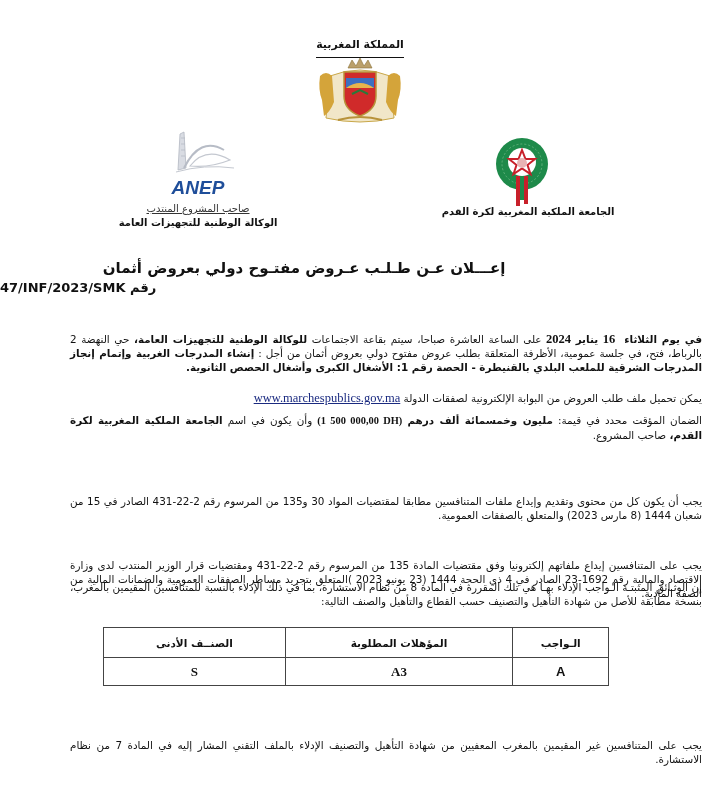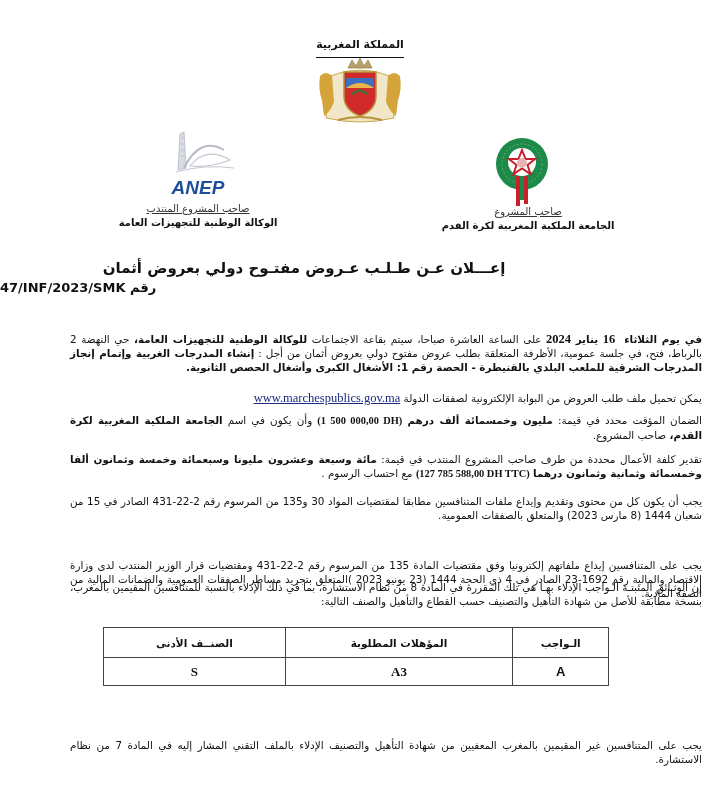--- a/index.html
+++ b/index.html
@@ -131,21 +131,20 @@
     <circle cx="32" cy="28" r="20" fill="none" stroke="#5fb07a" stroke-width="1" stroke-dasharray="2 2"></circle>
     <circle cx="32" cy="26" r="14" fill="#ffffff"></circle>
     <polygon points="32,14 35.5,23 45,23 37.5,29 40.5,38 32,32.5 23.5,38 26.5,29 19,23 28.5,23" fill="#ffffff" stroke="#c8202a" stroke-width="2"></polygon>
     <circle cx="32" cy="27" r="5" fill="#e8b4b4"></circle>
     <rect x="26" y="40" width="4" height="30" fill="#c8202a"></rect>
     <rect x="30" y="40" width="4" height="24" fill="#1e8a4a"></rect>
     <rect x="34" y="40" width="4" height="28" fill="#c8202a"></rect>
   </svg>
 
   <div class="frmf-text">
-    <div class="role">صاحب المشروع</div>
     <div class="org">الجامعة الملكية المغربية لكرة القدم</div>
   </div>
 
   <div class="title">إعـــلان عـن طـلـب عـروض مفتـوح دولي بعروض أثمان</div>
   <div class="subtitle">
     <span>رقم</span>
     <span class="ref">47/INF/2023/SMK</span>
   </div>
 
   <div class="body p1">
@@ -166,26 +165,20 @@
 
   <div class="body p3">
     <span>الضمان المؤقت محدد في قيمة:</span>
     <b>مليون وخمسمائة ألف درهم</b>
     <b class="ltr">(1 500 000,00 DH)</b>
     <span>وأن يكون في اسم</span>
     <b>الجامعة الملكية المغربية لكرة القدم،</b>
     <span>صاحب المشروع.</span>
   </div>
 
-  <div class="body p4">
-    <span>تقدير كلفة الأعمال محددة من طرف صاحب المشروع المنتدب في قيمة:</span>
-    <b>مائة وسبعة وعشرون مليونا وسبعمائة وخمسة وثمانون ألفا وخمسمائة وثمانية وثمانون درهما</b>
-    <b class="ltr">(127 785 588,00 DH TTC)</b>
-    <span>مع احتساب الرسوم .</span>
-  </div>
 
   <div class="body p5">يجب أن يكون كل من محتوى وتقديم وإيداع ملفات المتنافسين مطابقا لمقتضيات المواد 30 و135 من المرسوم رقم 2-22-431 الصادر في 15 من شعبان 1444 (8 مارس 2023) والمتعلق بالصفقات العمومية.</div>
 
   <div class="body p6">يجب على المتنافسين إيداع ملفاتهم إلكترونيا وفق مقتضيات المادة 135 من المرسوم رقم 2-22-431 ومقتضيات قرار الوزير المنتدب لدى وزارة الاقتصاد والمالية رقم 1692-23 الصادر في 4 ذي الحجة 1444 (23 يونيو 2023 )المتعلق بتجريد مساطر الصفقات العمومية والضمانات المالية من الصفة المادية.</div>
 
   <div class="body p7">إن الوثـائق المثبتـة الـواجب الإدلاء بهـا هي تلك المقررة في المادة 8 من نظام الاستشارة، بما في ذلك الإدلاء بالنسبة للمتنافسين المقيمين بالمغرب، بنسخة مطابقة للأصل من شهادة التأهيل والتصنيف حسب القطاع والتأهيل والصنف التالية:</div>
 
   <table class="q">
     <tbody>
         <tr>

